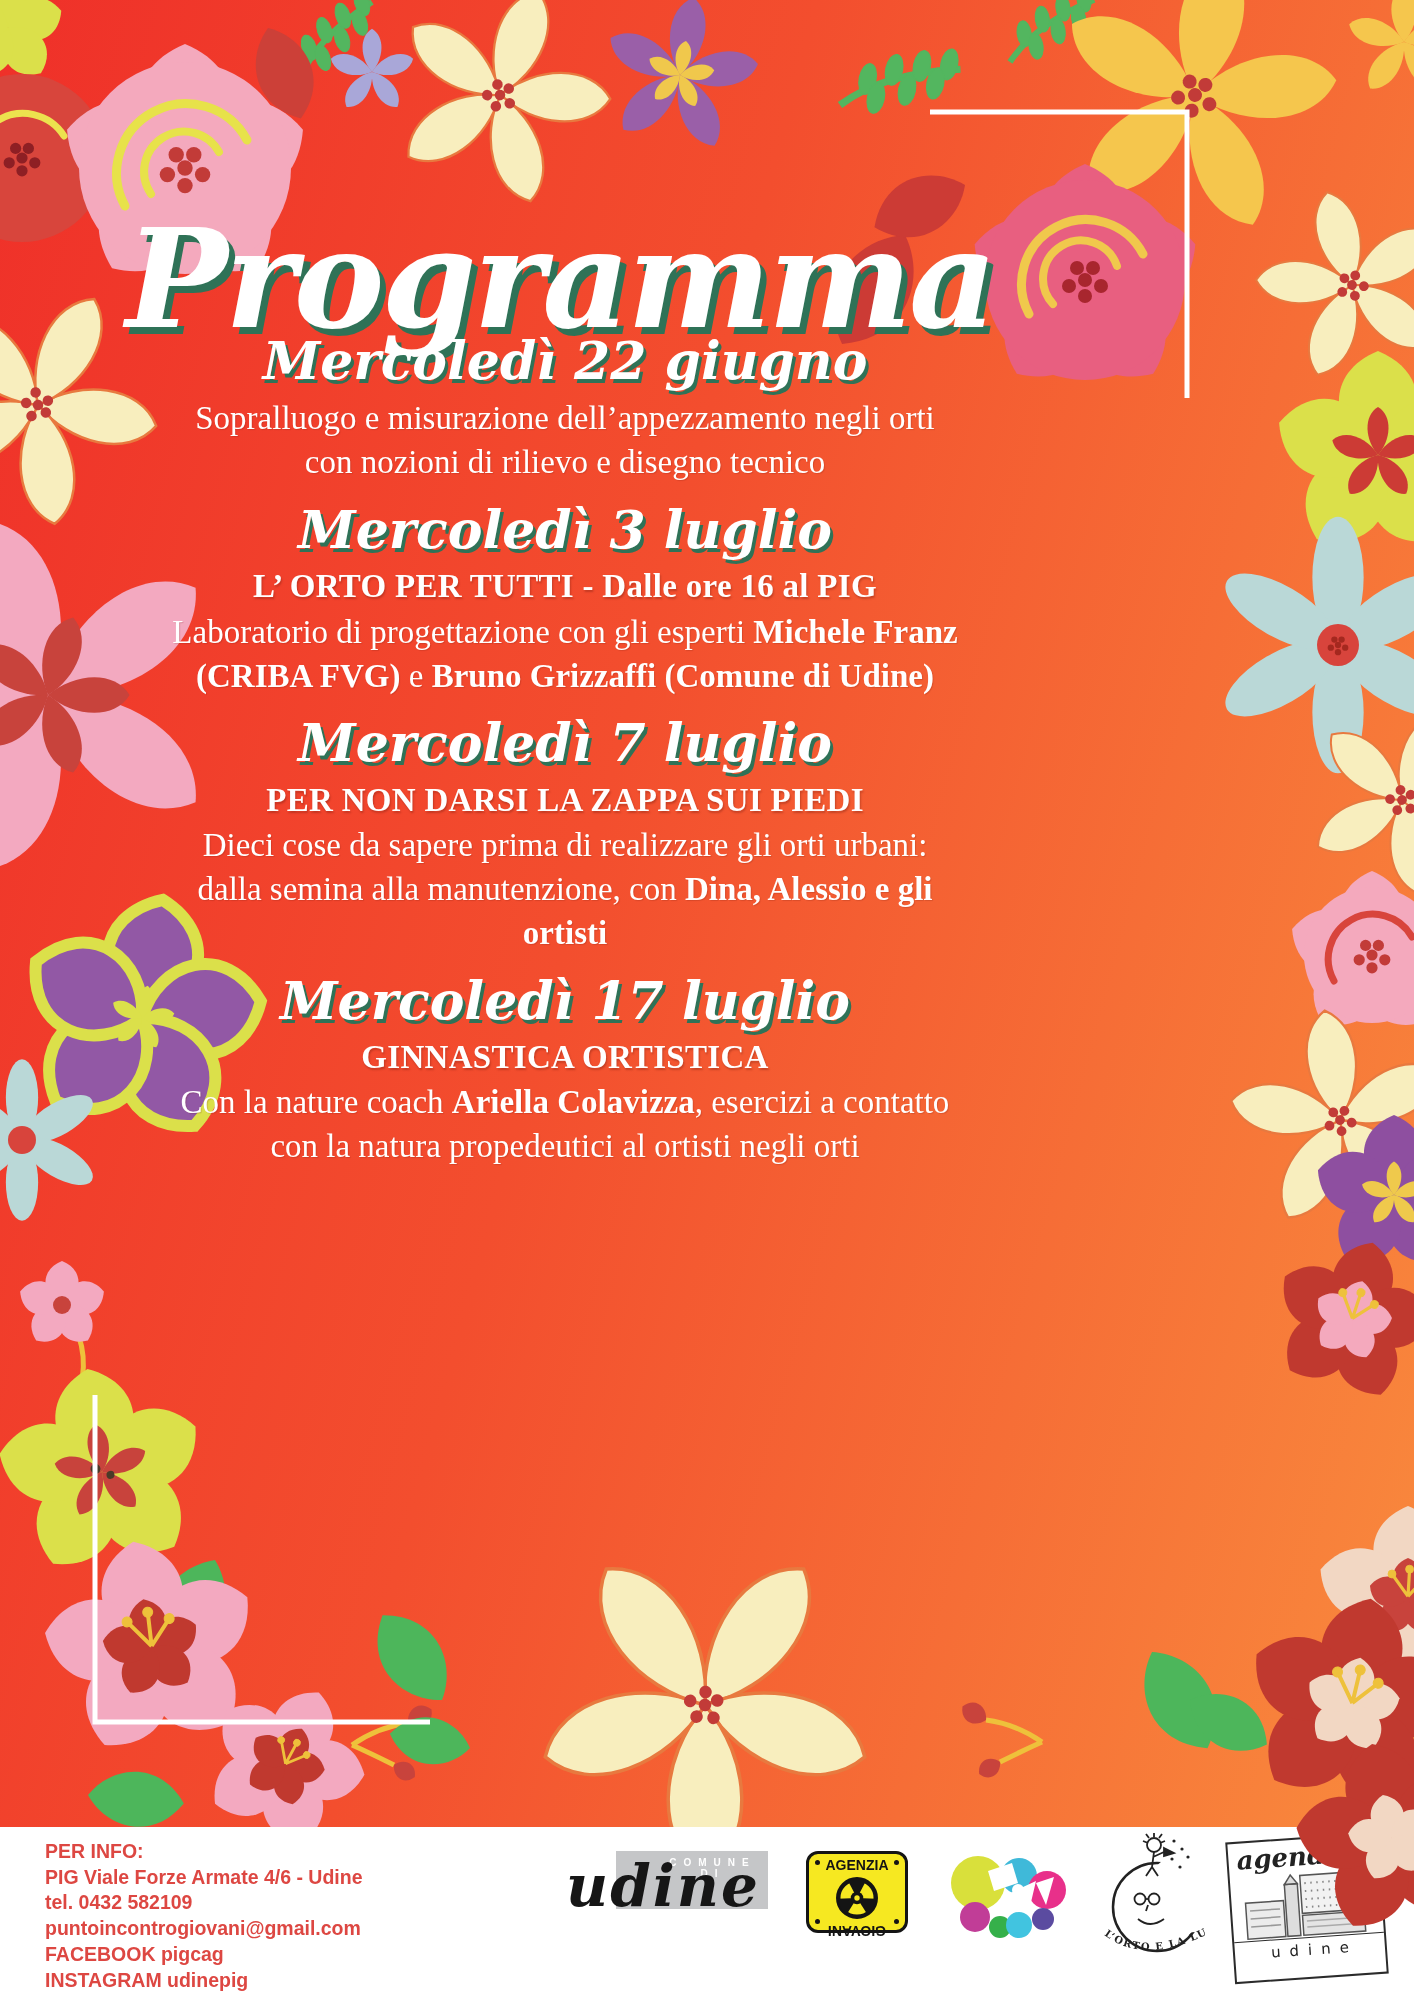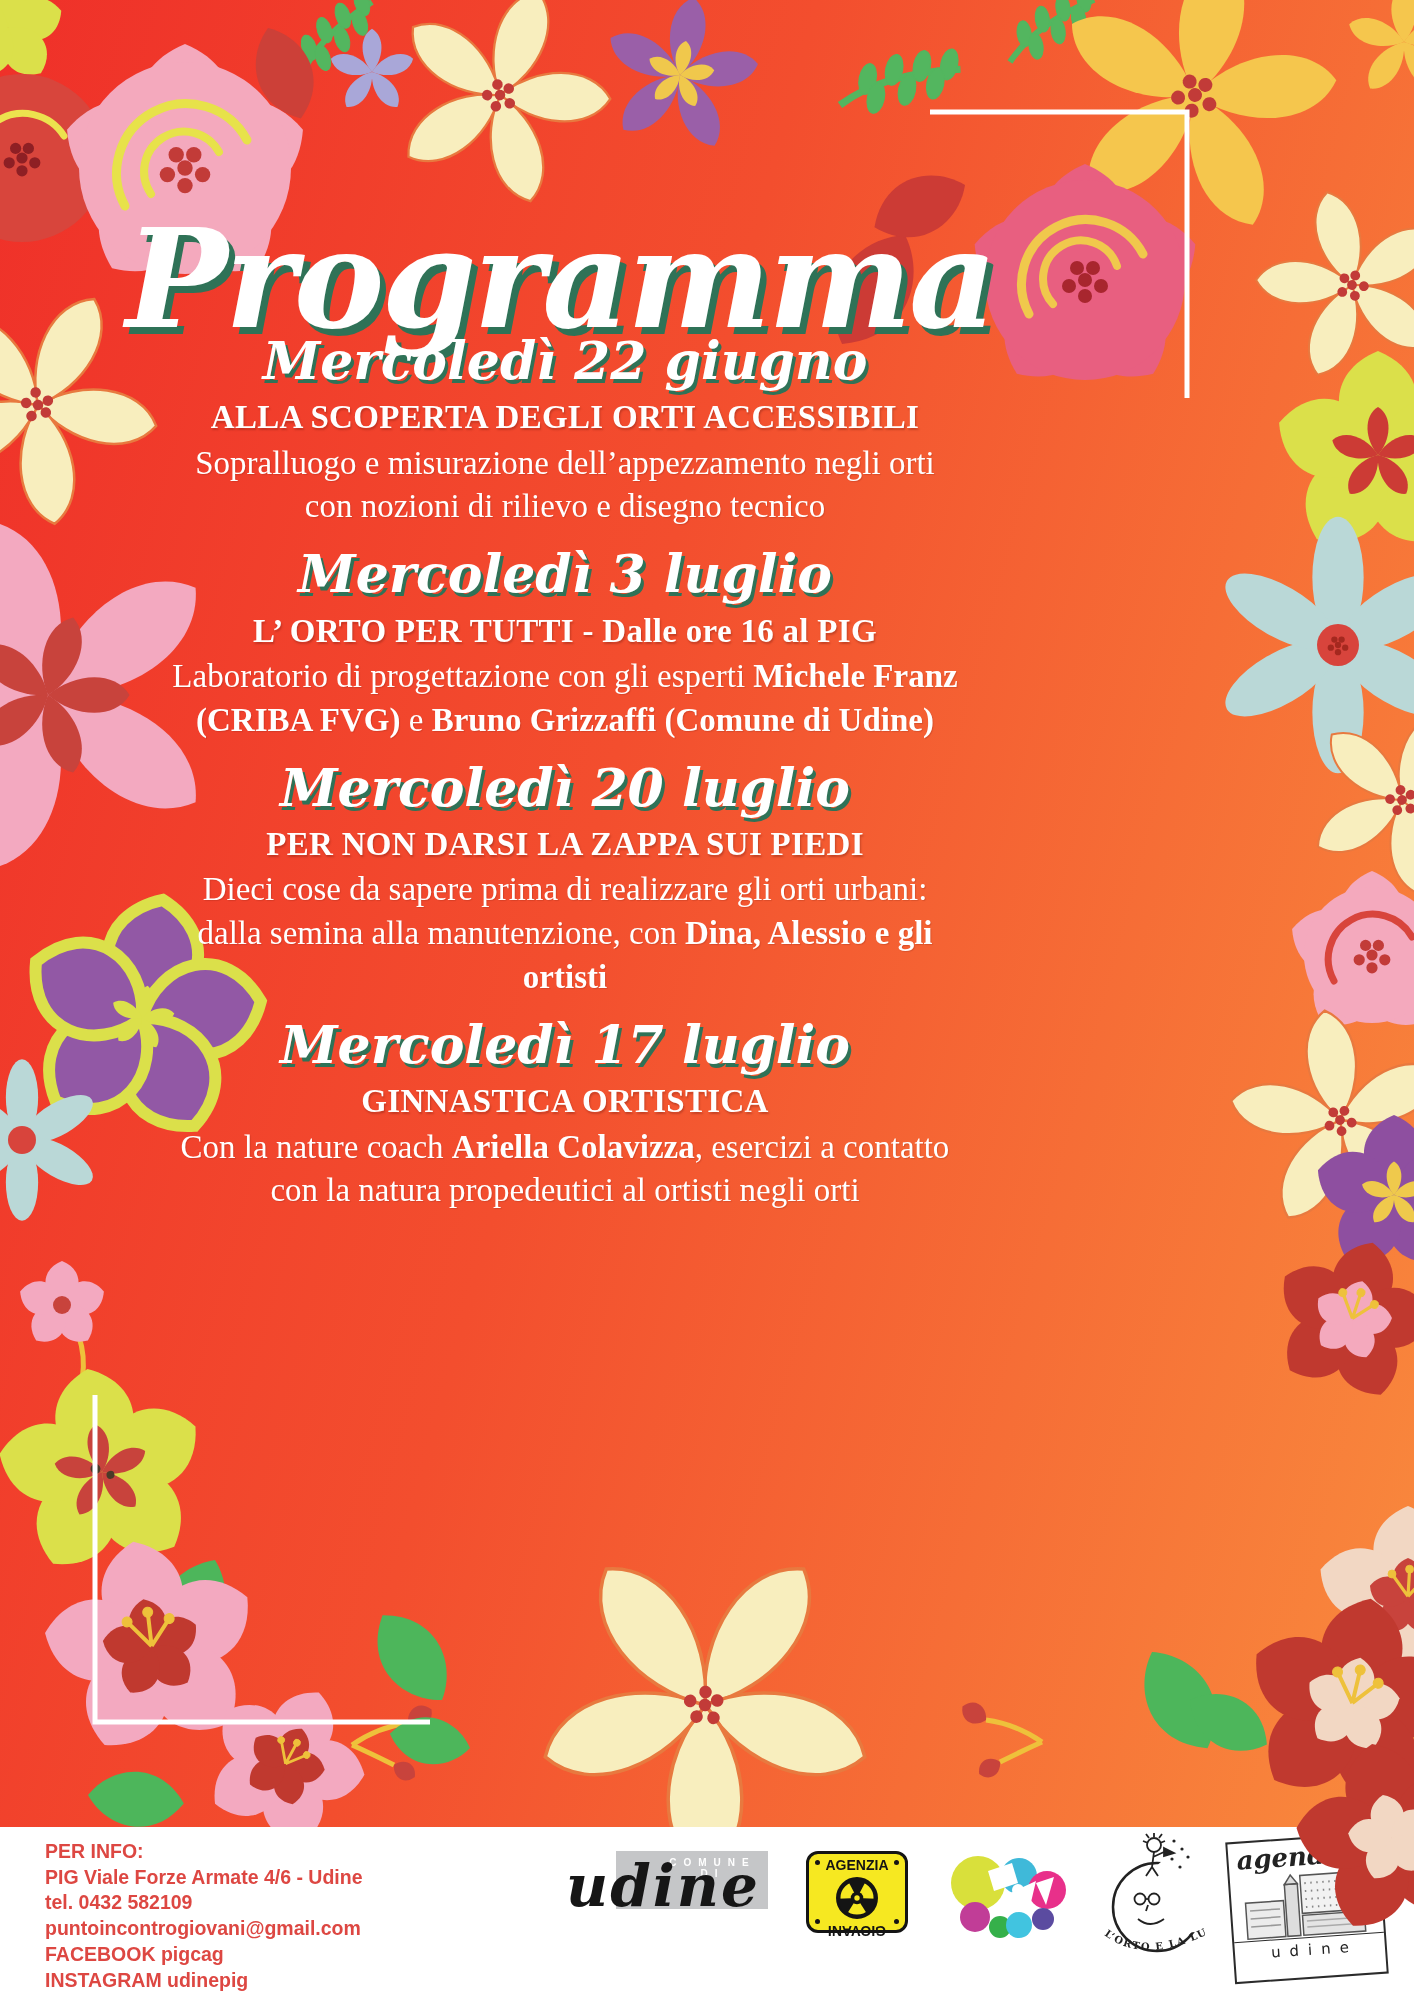--- a/index.html
+++ b/index.html
@@ -300,32 +300,31 @@
 
     <path d="M930 112H1187V398" fill="none" stroke="#ffffff" stroke-width="5"></path>
     <path d="M95 1395V1722H430" fill="none" stroke="#ffffff" stroke-width="5"></path>
   </svg>
 
   <h1 class="title">Programma</h1>
 
   <main class="content">
     <section class="event">
       <h2 class="date">Mercoledì 22 giugno</h2>
-      <h3 class="subhead">ALLA SCOPERTA DEGLI ORTI ACCESSIBILI</h3>
       <p class="btext"><span>Sopralluogo e misurazione dell’appezzamento negli orti con nozioni di rilievo e disegno tecnico</span></p>
     </section>
 
     <section class="event">
       <h2 class="date">Mercoledì 3 luglio</h2>
       <h3 class="subhead">L’ ORTO PER TUTTI - Dalle ore 16 al PIG</h3>
       <p class="btext"><span>Laboratorio di progettazione con gli esperti </span><span class="b">Michele Franz (CRIBA FVG)</span><span> e </span><span class="b">Bruno Grizzaffi (Comune di Udine)</span></p>
     </section>
 
     <section class="event">
-      <h2 class="date">Mercoledì 20 luglio</h2>
+      <h2 class="date">Mercoledì 7 luglio</h2>
       <h3 class="subhead">PER NON DARSI LA ZAPPA SUI PIEDI</h3>
       <p class="btext"><span>Dieci cose da sapere prima di realizzare gli orti urbani: dalla semina alla manutenzione, con </span><span class="b">Dina, Alessio e gli ortisti</span></p>
     </section>
 
     <section class="event">
       <h2 class="date">Mercoledì 17 luglio</h2>
       <h3 class="subhead">GINNASTICA ORTISTICA</h3>
       <p class="btext"><span>Con la nature coach </span><span class="b">Ariella Colavizza</span><span>, esercizi a contatto con la natura propedeutici al ortisti negli orti</span></p>
     </section>
   </main>

